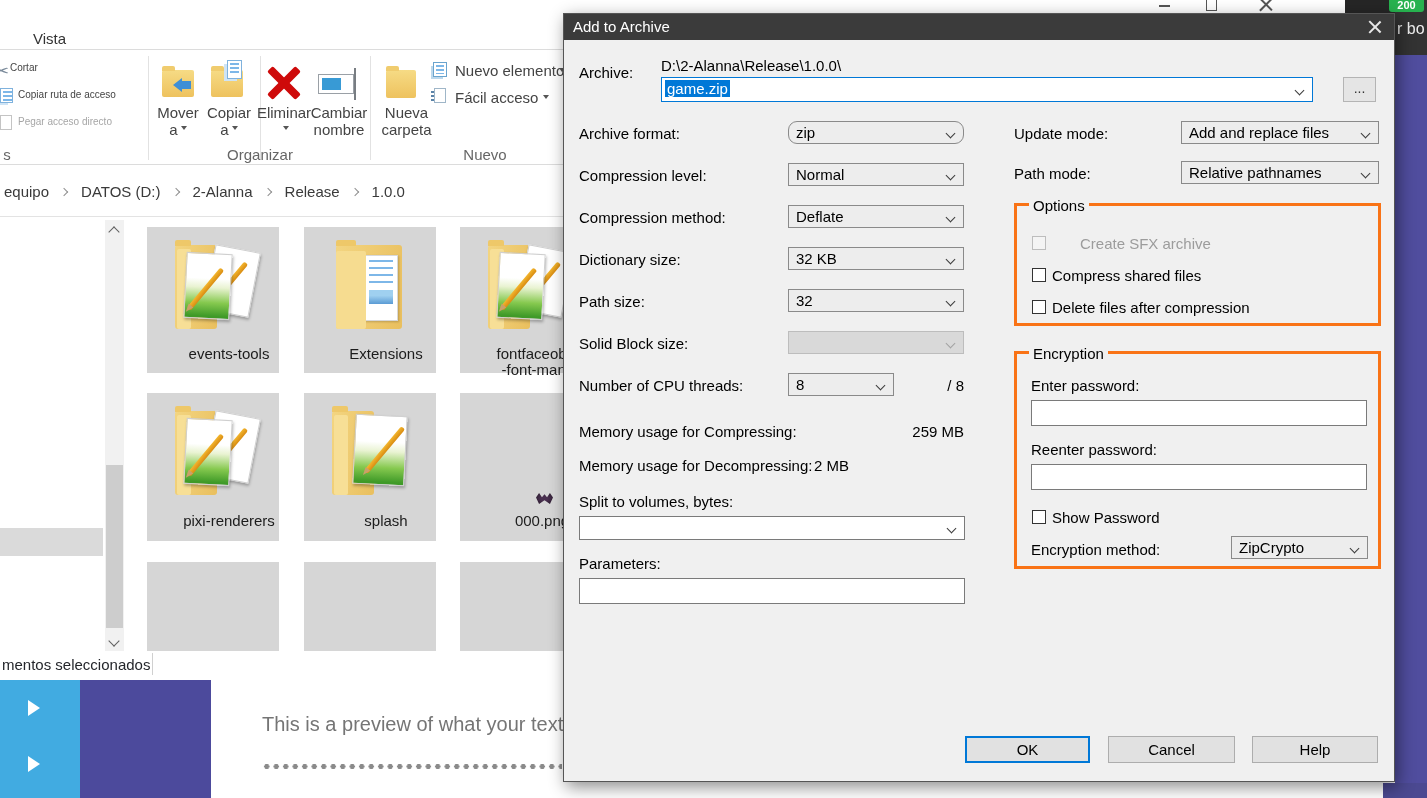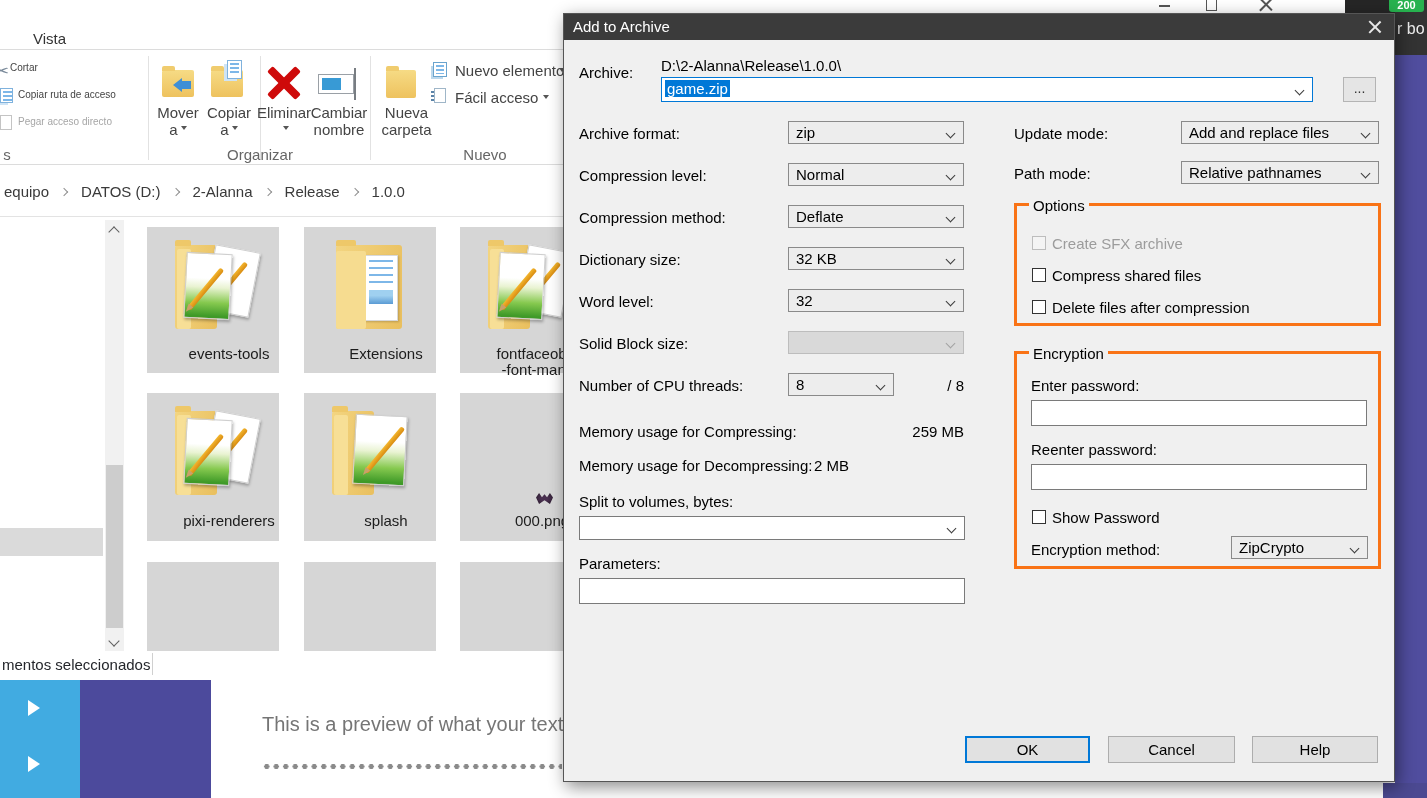--- a/index.html
+++ b/index.html
@@ -166,21 +166,21 @@
          padding:0 2px; }
   .browse-btn { position:absolute; left:779px; top:63px; width:33px; height:25px; background:#e5e5e5;
          border:1px solid #b4b4b4; font-size:14px; color:#333; text-align:center; line-height:20px; }
 
   .grpbox { position:absolute; border:3px solid #f97316; }
   .grpbox-title { position:absolute; left:12px; top:-9px; background:#f0f0f0; padding:0 4px;
          font-size:15px; color:#000; }
   .cb { position:absolute; width:14px; height:14px; background:#fff; border:1px solid #333; }
   .cb.dis { border-color:#bdbdbd; background:#f4f4f4; }
   .cb-label { position:absolute; font-size:15px; color:#000; }
-  .cb-label.dis { color:#9c9c9c; }
+  .cb-label.dis { color:#9c9c9c;margin-left:28px; }
 
   .btn { position:absolute; height:27px; background:#e1e1e1; border:1px solid #adadad;
          font-size:15px; color:#000; text-align:center; line-height:25px; }
   .btn.primary { border:2px solid #0078d7; line-height:23px; }
 </style>
 </head>
 <body>
 
 <div>
   <div class="rtab">Vista</div>
@@ -361,21 +361,21 @@
 
   <div class="flabel" style="left:15px;top:50px;">Archive:</div>
   <div class="fvalue" style="left:97px;top:43px;">D:\2-Alanna\Release\1.0.0\</div>
   <div class="archive-combo">
     <span class="sel-text">game.zip</span>
     <i class="chev" style="top:9px;"></i>
   </div>
   <div class="browse-btn">...</div>
 
   <div class="flabel" style="left:15px;top:111px;">Archive format:</div>
-  <div class="cmb" style="left:224px;top:107px;width:176px;">
+  <div class="cmb" style="left:224px;top:107px;width:176px;border-radius:9px;">
     <span class="cmb-text">zip</span>
       <i class="chev"></i>
   </div>
 
   <div class="flabel" style="left:15px;top:153px;">Compression level:</div>
   <div class="cmb" style="left:224px;top:149px;width:176px;">
     <span class="cmb-text">Normal</span>
       <i class="chev"></i>
   </div>
 
@@ -384,21 +384,21 @@
     <span class="cmb-text">Deflate</span>
       <i class="chev"></i>
   </div>
 
   <div class="flabel" style="left:15px;top:237px;">Dictionary size:</div>
   <div class="cmb" style="left:224px;top:233px;width:176px;">
     <span class="cmb-text">32 KB</span>
       <i class="chev"></i>
   </div>
 
-  <div class="flabel" style="left:15px;top:279px;">Word level:</div>
+  <div class="flabel" style="left:15px;top:279px;">Path size:</div>
   <div class="cmb" style="left:224px;top:275px;width:176px;">
     <span class="cmb-text">32</span>
       <i class="chev"></i>
   </div>
 
   <div class="flabel" style="left:15px;top:321px;">Solid Block size:</div>
   <div class="cmb disabled" style="left:224px;top:317px;width:176px;">
     <span class="cmb-text"></span>
       <i class="chev"></i>
   </div>

